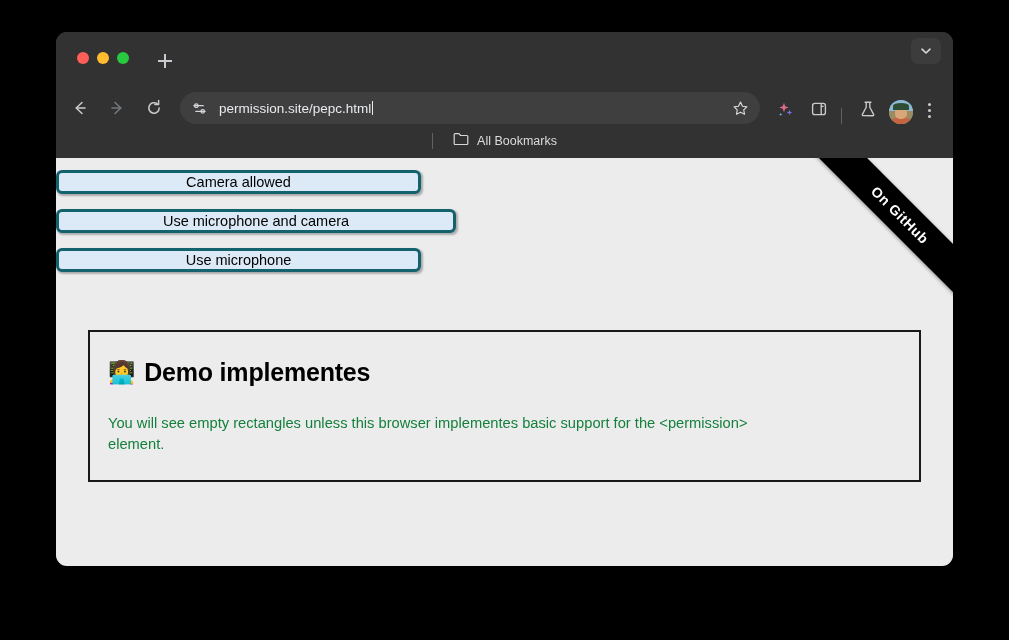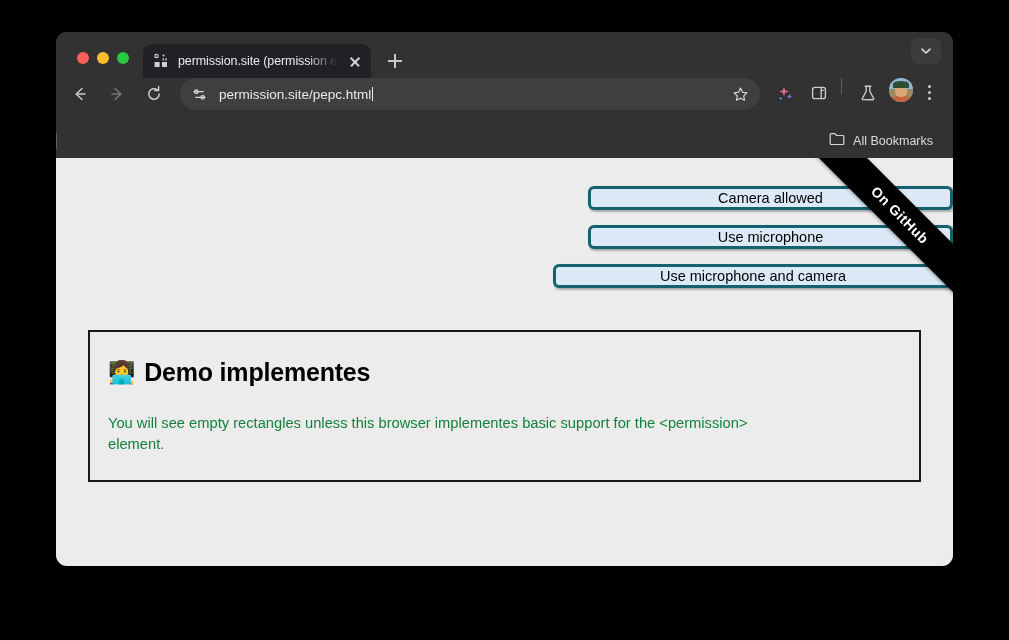--- a/index.html
+++ b/index.html
@@ -118,21 +118,21 @@
     align-items: center;
     justify-content: center;
   }
 
   
   #toolbar {
     height: 46px;
     background: #323232;
     flex: 0 0 46px;
     display: flex;
-    align-items: flex-start;
+    align-items: flex-end;
     padding: 0 10px 0 8px;
   }
   .nav-btn {
     width: 32px; height: 32px;
     display: flex;
     align-items: center;
     justify-content: center;
     border-radius: 50%;
     flex: 0 0 32px;
   }
@@ -229,21 +229,21 @@
     display: block;
   }
 
   
   #bookmarks-bar {
     height: 34px;
     background: #323232;
     flex: 0 0 34px;
     display: flex;
     align-items: center;
-    justify-content: space-between;
+    justify-content: center;
     padding-right: 14px;
   }
   #bm-divider {
     width: 1px; height: 16px;
     background: #5f6368;
     margin-right: 14px;
   }
   #all-bookmarks {
     display: flex;
     align-items: center;
@@ -281,24 +281,24 @@
   #github-ribbon-label {
     color: #ffffff;
     font-size: 14px;
     font-weight: bold;
     letter-spacing: 0.5px;
     font-family: "Liberation Sans", sans-serif;
   }
 
   
   #perm-buttons {
-    padding-top: 28px;
+    padding-top: 12px;
     display: flex;
     flex-direction: column;
-    align-items: flex-end;
+    align-items: flex-start;
     gap: 15px;
   }
   .perm-btn {
     height: 24px;
     background: #dceaf7;
     border: 3px solid #14626e;
     border-radius: 6px;
     color: #000000;
     font-size: 14.5px;
     font-family: "Liberation Sans", sans-serif;
@@ -349,34 +349,20 @@
 <div id="browser-window">
 
   <div id="tab-strip">
 
     <div id="traffic-lights">
       <span class="traffic-dot tl-close"></span>
       <span class="traffic-dot tl-min"></span>
       <span class="traffic-dot tl-max"></span>
     </div>
 
-    <div id="tab-active">
-      <span id="tab-favicon">
-        <svg width="16" height="16" viewBox="0 0 16 16">
-          <circle cx="3.5" cy="3" r="1.6" fill="none" stroke="#cfd2d6" stroke-width="1.2"></circle>
-          <circle cx="10.5" cy="2.6" r="1" fill="#cfd2d6"></circle>
-          <rect x="1.6" y="9" width="5" height="5" fill="#cfd2d6"></rect>
-          <rect x="9" y="9" width="5" height="5" fill="#cfd2d6"></rect>
-          <rect x="9.6" y="5.2" width="1.3" height="2.3" fill="#cfd2d6"></rect>
-          <rect x="12.3" y="5.2" width="1.3" height="2.3" fill="#cfd2d6"></rect>
-        </svg>
-      </span>
-      <span id="tab-title">permission.site (permission e</span>
-      <span id="tab-close"></span>
-    </div>
 
     <div id="new-tab-button"></div>
 
     <div id="tab-search-button">
       <svg width="12" height="12" viewBox="0 0 12 12">
         <path d="M2 4.2 L6 8 L10 4.2" fill="none" stroke="#d8dadd" stroke-width="1.6" stroke-linecap="round" stroke-linejoin="round"></path>
       </svg>
     </div>
   </div>
 
@@ -473,22 +459,22 @@
   </div>
 
   <div id="page">
 
     <div id="github-ribbon">
       <span id="github-ribbon-label">On GitHub</span>
     </div>
 
     <div id="perm-buttons">
       <div class="perm-btn w-narrow">Camera allowed</div>
+      <div class="perm-btn w-wide">Use microphone and camera</div>
       <div class="perm-btn w-narrow">Use microphone</div>
-      <div class="perm-btn w-wide">Use microphone and camera</div>
     </div>
 
     <div id="demo-box">
       <div id="demo-heading">
         <span id="demo-emoji">👩‍💻</span>
         <span>Demo implementes</span>
       </div>
       <div id="demo-body">You will see empty rectangles unless this browser implementes basic support for the &lt;permission&gt; element.</div>
     </div>
 

